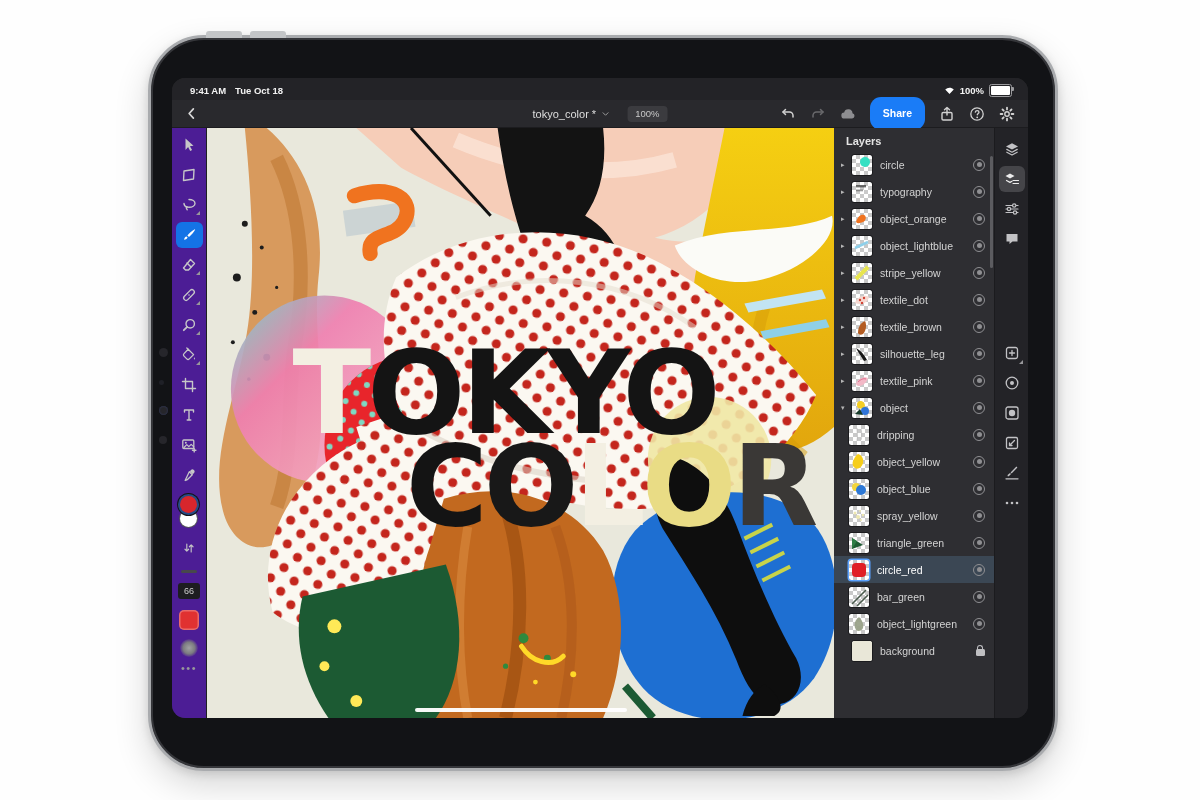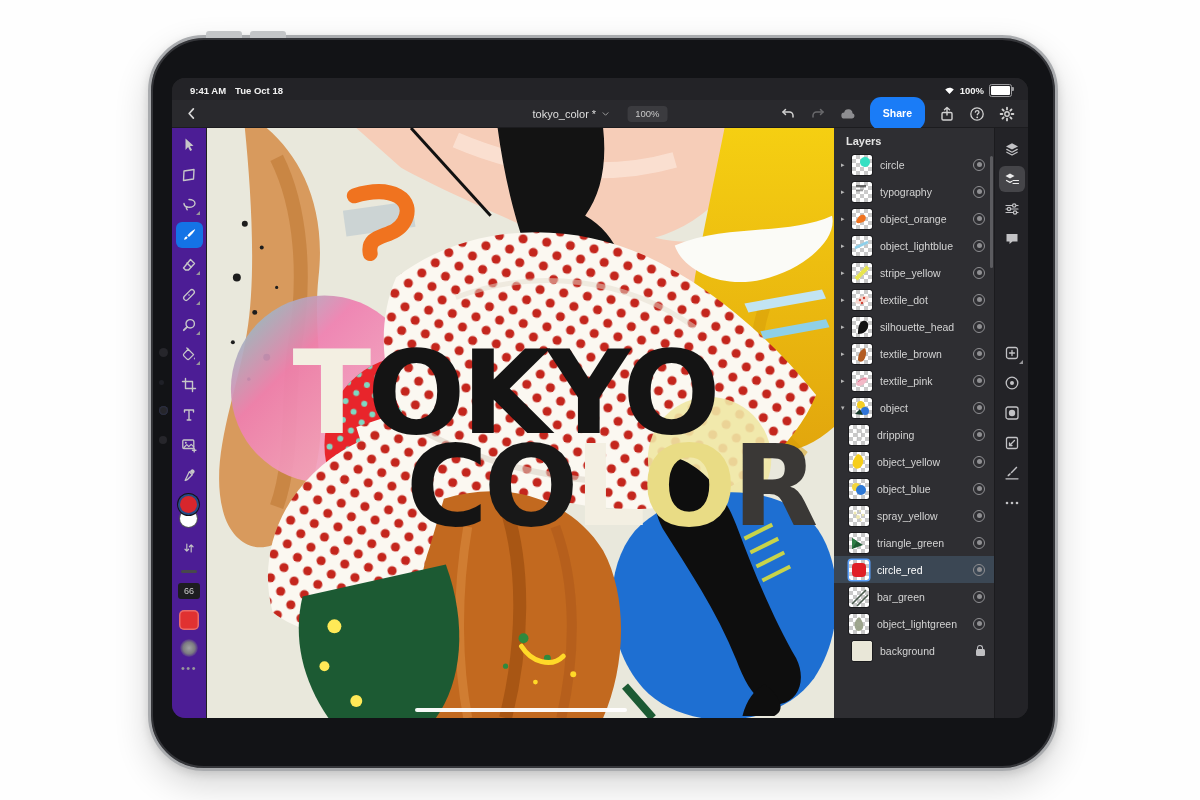--- a/index.html
+++ b/index.html
@@ -502,44 +502,44 @@
                     <circle cx="8" cy="10" r="1.2" fill="#d04233"></circle>
                     <circle cx="12" cy="8" r="1.2" fill="#d04233"></circle>
                     <circle cx="10" cy="13" r="1.2" fill="#d04233"></circle>
                   </svg>
                 </span>
                 <span class="layer-name">textile_dot</span>
                 <span class="eye"></span>
 
               </div>
 
-              <div class="layer-row">
-                <span class="disclosure" data-disc="collapsed"></span>
-                <span class="thumb">
-                  <svg viewBox="0 0 20 20" xmlns="http://www.w3.org/2000/svg">
-                    <path d="M6 17c0-6 1-12 5-13 4-1 6 3 5 6-1 4-4 7-10 7z" fill="#111"></path>
-                  </svg>
-                </span>
-                <span class="layer-name">silhouette_head</span>
-                <span class="eye"></span>
-
-              </div>
 
               <div class="layer-row">
                 <span class="disclosure" data-disc="collapsed"></span>
                 <span class="thumb">
                   <svg viewBox="0 0 20 20" xmlns="http://www.w3.org/2000/svg">
                     <path d="M6 16c0-5 2-10 7-12 2 4 1 10-2 13-2 1-4 1-5-1z" fill="#b35c22"></path>
                   </svg>
                 </span>
                 <span class="layer-name">textile_brown</span>
                 <span class="eye"></span>
 
               </div>
 
+              <div class="layer-row">
+                <span class="disclosure" data-disc="collapsed"></span>
+                <span class="thumb">
+                  <svg viewBox="0 0 20 20" xmlns="http://www.w3.org/2000/svg">
+                    <path d="M4 4c4 2 8 6 11 12l-3 1C9 12 6 8 4 4z" fill="#151515"></path>
+                  </svg>
+                </span>
+                <span class="layer-name">silhouette_leg</span>
+                <span class="eye"></span>
+
+              </div>
 
               <div class="layer-row">
                 <span class="disclosure" data-disc="collapsed"></span>
                 <span class="thumb">
                   <svg viewBox="0 0 20 20" xmlns="http://www.w3.org/2000/svg">
                     <path d="M4 12c3-5 8-7 12-5-1 4-5 8-9 8-2 0-3-1-3-3z" fill="#f2b8c6"></path>
                     <path d="M6 11c2-2 5-4 8-3" stroke="#e06a8a" stroke-width="1" fill="none"></path>
                   </svg>
                 </span>
                 <span class="layer-name">textile_pink</span>

